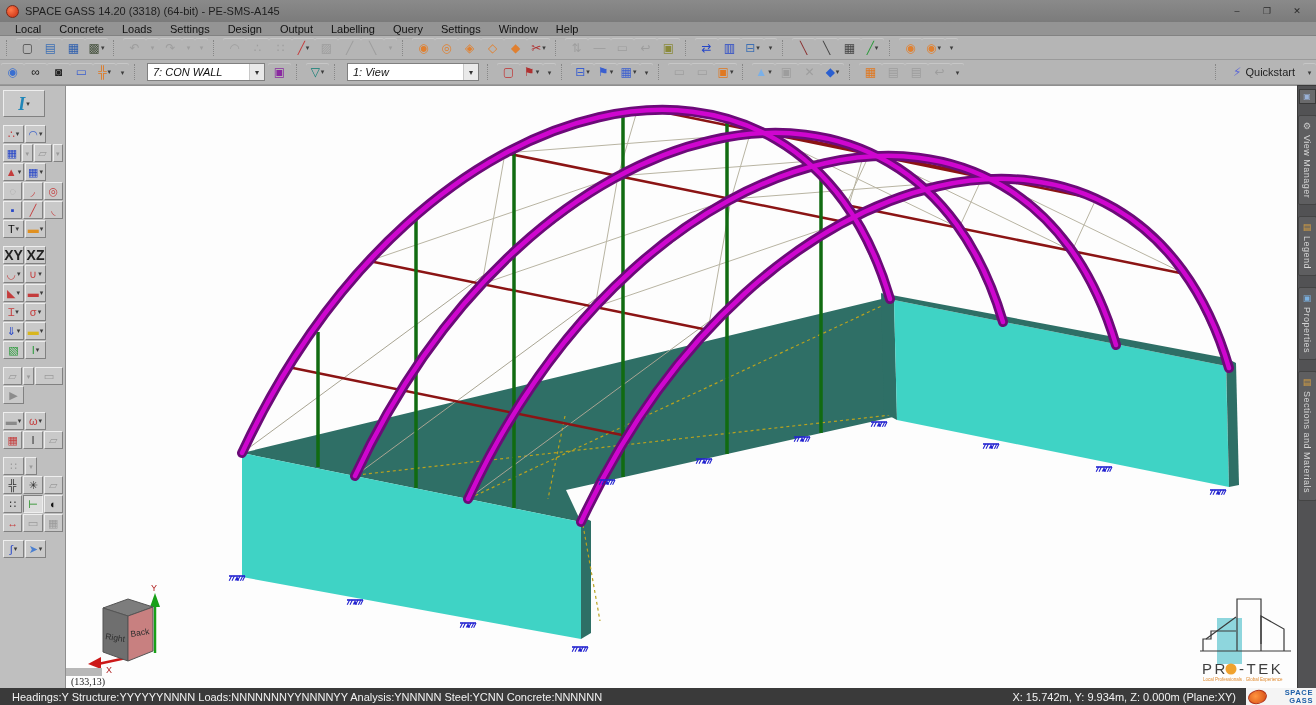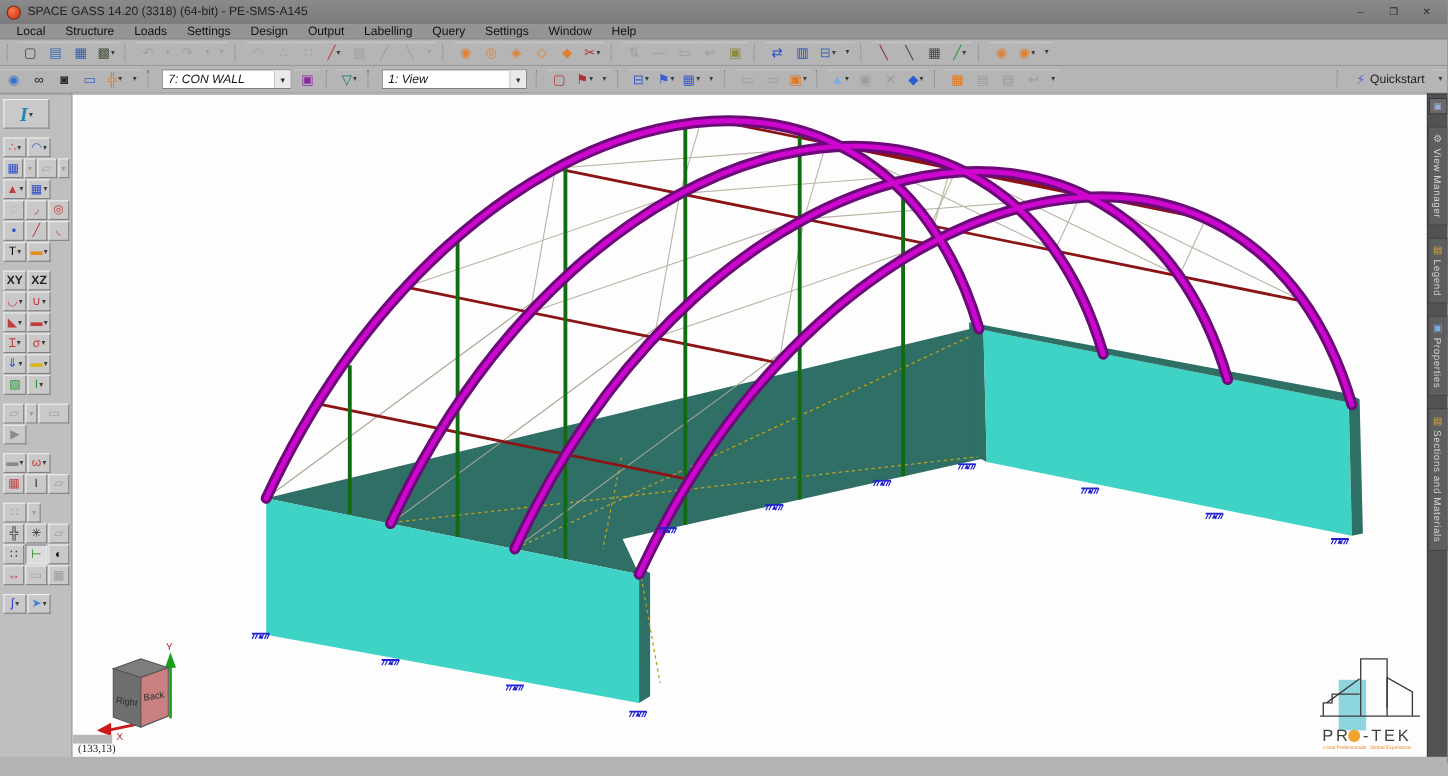--- a/index.html
+++ b/index.html
@@ -34,21 +34,21 @@
   
   .main{display:flex;height:603px;}
   .lefttb{width:66px;background:#bfbfbf;padding:4px 1px;box-sizing:border-box;border-right:1px solid #8f8f8f;border-top:1px solid #8f8f8f;}
   .lrow{display:flex;margin:0 0 1px 2px;}
   .lrow.gap{margin-top:8px;}
   .lbtn{width:21px;height:18px;background:#c9c9c9;border:1px solid;border-color:#eee #818181 #818181 #eee;display:flex;align-items:center;justify-content:center;font-size:11px;margin-right:1px;box-sizing:border-box;}
   .lbtn .gl{line-height:1;}
   .lbtn.big{width:42px;height:27px;font-size:18px;font-family:"Liberation Serif","DejaVu Serif",serif;font-weight:bold;font-style:italic;}
   .lbtn.nar{width:12px;font-size:7px;color:#3c3c3c;}
   .lbtn.wide{width:31px;}
-  .lbtn.txt .gl{font-size:11px;font-weight:bold;color:#222;}
+  .lbtn.txt .gl{font-size:14px;font-weight:bold;color:#222;}
   .lbtn.sel{background:#dcdcdc;border-color:#818181 #eee #eee #818181;}
   .lbtn.dis .gl{color:#9a9a9a !important;}
   .canvas{position:relative;flex:1;background:#fdfdfd;overflow:hidden;border-top:1px solid #8f8f8f;}
   .scene{position:absolute;left:0;top:0;}
   .coords{position:absolute;left:5px;bottom:1px;font-size:10px;color:#222;font-family:Liberation Serif, serif;}
   .graybox{position:absolute;left:0;bottom:12px;width:36px;height:8px;background:#b8b8b8;}
   
   .rightstrip{width:19px;background:#525254;display:flex;flex-direction:column;align-items:center;padding-top:3px;gap:11px;border-left:1px solid #3a3a3a;border-top:1px solid #3a3a3a;box-sizing:border-box;}
   .rtopbtn{width:15px;height:13px;background:#6a6a6c;border:1px solid #3a3a3a;display:flex;align-items:center;justify-content:center;font-size:8px;color:#9ab2d8;}
   .rtab{display:flex;flex-direction:column;align-items:center;gap:4px;padding:6px 0;background:#5e5e60;border:1px solid #444;border-radius:2px;width:17px;}
@@ -73,21 +73,21 @@
     <div class="title">SPACE GASS 14.20 (3318) (64-bit) - PE-SMS-A145</div>
     <div class="wctrls">
       <div class="wc">–</div>
       <div class="wc">❐</div>
       <div class="wc">✕</div>
     </div>
   </div>
 
   <div class="menubar" id="menubar">
       <div class="mitem">Local</div>
-      <div class="mitem">Structure</div>
+      <div class="mitem">Concrete</div>
       <div class="mitem">Loads</div>
       <div class="mitem">Settings</div>
       <div class="mitem">Design</div>
       <div class="mitem">Output</div>
       <div class="mitem">Labelling</div>
       <div class="mitem">Query</div>
       <div class="mitem">Settings</div>
       <div class="mitem">Window</div>
       <div class="mitem">Help</div>
     </div>
@@ -717,14 +717,25 @@
           <span class="ric" style="color: rgb(122, 176, 224);">▣</span>
           <span class="rlb">Properties</span>
         </div>
         <div class="rtab">
           <span class="ric" style="color: rgb(216, 160, 64);">▤</span>
           <span class="rlb">Sections and Materials</span>
         </div>
       </div>
   </div>
 
+  <div class="statusbar">
+    <div class="sb-flags">Headings:Y Structure:YYYYYYNNNN Loads:NNNNNNNYYNNNNYY Analysis:YNNNNN Steel:YCNN Concrete:NNNNNN</div>
+    <div class="sb-cursor">X: 15.742m, Y: 9.934m, Z: 0.000m (Plane:XY)</div>
+    <div class="brand">
+      <div class="planet"></div>
+      <div class="btxt">
+        <span>SPACE</span>
+        <span>GASS</span>
+      </div>
+    </div>
+  </div>
 
 </div>
 
 </body></html>

